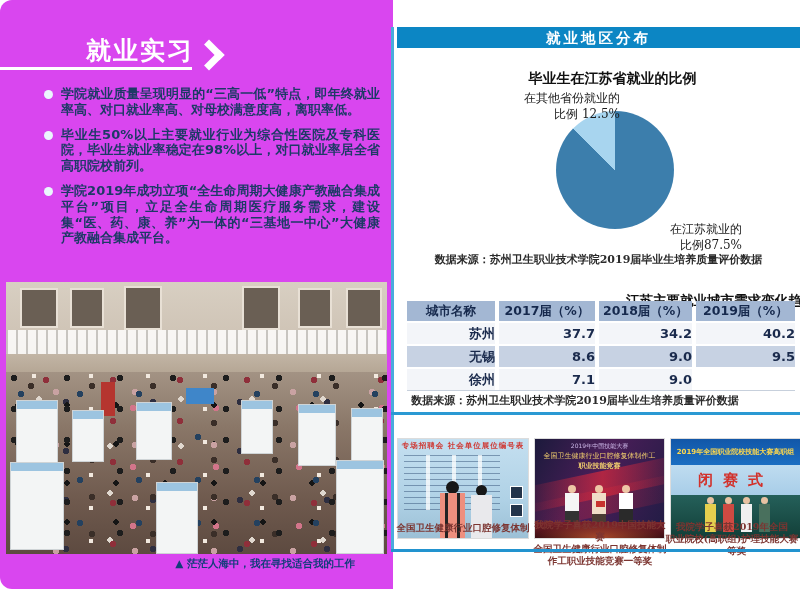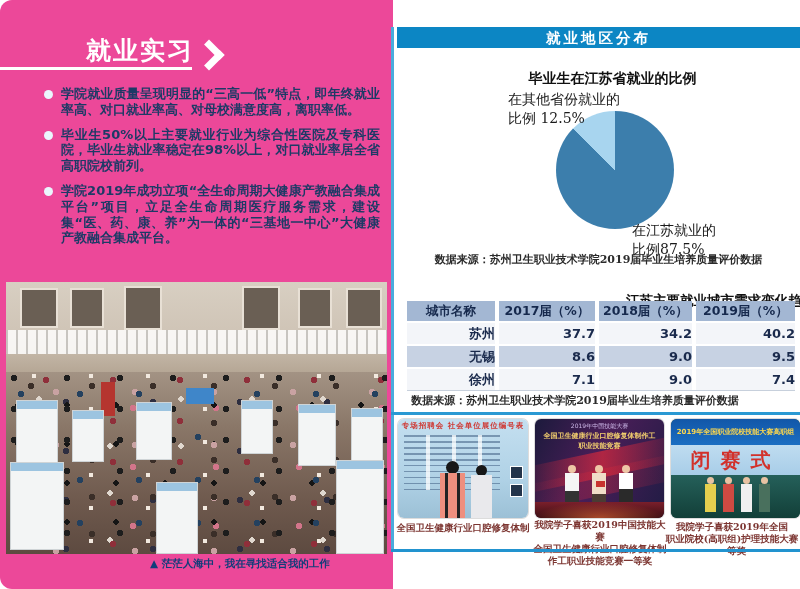--- a/index.html
+++ b/index.html
@@ -1,21 +1,21 @@
 <!DOCTYPE html>
 <html><head>
 <meta charset="utf-8">
 <style>
   html,body{margin:0;padding:0;background:#fff;}
   .stage{position:relative;width:800px;height:589px;overflow:hidden;background:#fff;
          font-family:"DejaVu Sans","Liberation Sans",sans-serif;}
 
   
   .left-panel{position:absolute;left:0;top:0;width:393px;height:589px;
-              background:#ec4899;border-radius:12px 0 0 12px;}
+              background:#d946ef;border-radius:12px 0 0 12px;}
   .lp-title{position:absolute;left:86px;top:34px;margin:0;font-size:25px;font-weight:bold;
             color:#fff;letter-spacing:2px;}
   .lp-chevron{position:absolute;left:198px;top:44px;width:15px;height:15px;
               border-top:7px solid #fff;border-right:7px solid #fff;transform:rotate(45deg);}
   .lp-underline{position:absolute;left:0;top:67px;width:192px;height:3px;background:#fff;}
   .lp-bullets{position:absolute;left:44px;top:86px;width:336px;margin:0;padding:0;list-style:none;}
   .lp-bullets li{display:flex;margin:0 0 9px 0;}
   .lp-bullets .dot{flex:0 0 9px;width:9px;height:9px;border-radius:50%;background:#eaf6fd;
                    margin:4px 8px 0 0;}
   .lp-bullets .btext{font-size:13px;font-weight:bold;color:#1d3a66;line-height:15.8px;
@@ -50,34 +50,34 @@
                     49px 39px,83px 59px,57px 33px,87px 49px,100% 100%;}
   .ph-board{position:absolute;background:linear-gradient(#9cc4e0 0 8px,#f3f5f5 8px);
             border:1px solid #cfd4d6;}
   .pb1{left:10px;top:118px;width:40px;height:62px;} .pb2{left:66px;top:128px;width:30px;height:50px;}
   .pb3{left:130px;top:120px;width:34px;height:56px;} .pb4{left:235px;top:118px;width:30px;height:52px;}
   .pb5{left:292px;top:122px;width:36px;height:60px;} .pb6{left:345px;top:126px;width:30px;height:70px;}
   .pb7{left:4px;top:180px;width:52px;height:86px;} .pb8{left:330px;top:178px;width:46px;height:92px;}
   .pb9{left:150px;top:200px;width:40px;height:70px;}
   .ph-banner-red{position:absolute;left:95px;top:100px;width:14px;height:34px;background:#b5352f;}
   .ph-banner-blue{position:absolute;left:180px;top:106px;width:28px;height:16px;background:#3f86c9;}
-  .lp-caption{position:absolute;left:150px;top:557px;width:205px;
+  .lp-caption{position:absolute;left:150px;top:557px;width:205px;text-align:right;
               font-family:"DejaVu Serif","Liberation Serif",serif;font-weight:bold;
               font-size:10.5px;color:#123d7a;}
 
   
   .rp-vline{position:absolute;left:391px;top:27px;width:3px;height:525px;background:#4aabdc;}
   .rp-header{position:absolute;left:397px;top:27px;width:403px;height:21px;background:#0c86c4;
              text-align:center;line-height:21px;}
   .rp-header span{font-size:14.5px;font-weight:bold;color:#fff;letter-spacing:3px;}
   .pie-title{position:absolute;left:407px;top:66px;width:403px;margin:4px;text-align:center;
              font-size:14px;font-weight:bold;color:#111;}
   .pie{position:absolute;left:556px;top:111px;width:118px;height:118px;border-radius:50%;}
   .pie-label{position:absolute;font-family:"DejaVu Serif","Liberation Serif",serif;
-             font-size:14px;color:#1a1a1a;text-align:left;line-height:1.35;}
+             font-size:12px;color:#1a1a1a;text-align:right;line-height:1.35;}
   .pl-other{left:508px;top:90px;width:112px;}
   .pl-js{left:632px;top:221px;width:110px;}
   .source{position:absolute;text-align:center;font-family:"DejaVu Serif","Liberation Serif",serif;
           font-weight:bold;font-size:11px;color:#2b2b2b;}
   .src1{left:397px;top:252px;width:403px;}
   .src2{left:385px;top:393px;width:380px;}
   .tbl-title{position:absolute;left:397px;top:277px;width:403px;margin:15px;text-align:right;
              font-size:13.5px;font-weight:bold;color:#111;}
   .tbl{position:absolute;left:407px;top:301px;width:388px;display:grid;
        grid-template-columns:88px 96px 93px 99px;gap:2px 4px;}
@@ -86,22 +86,22 @@
   .tbl .td{height:21px;line-height:21px;font-size:13px;font-weight:bold;color:#1a2a4c;
            text-align:right;}
   .tbl .r0,.tbl .r2{background:#f3f5f9;}
   .tbl .r1{background:#c7d2e3;}
   .tbl-underline{position:absolute;left:407px;top:390px;width:388px;height:1px;background:#c7d0dc;}
   .rp-hline{position:absolute;left:391px;width:409px;height:3px;}
   .hl-top{top:412px;background:#2a99d3;}
   .hl-bottom{top:549px;background:#2293cf;}
 
   
-  .photo{position:absolute;top:419px;height:99px;margin:0;overflow:hidden;
-         box-shadow:0 0 0 1px #dcdcdc;border-radius:6px;}
+  .photo{position:absolute;top:439px;height:99px;margin:0;overflow:hidden;
+         box-shadow:0 0 0 1px #dcdcdc;}
   .p1{left:398px;width:130px;background:linear-gradient(180deg,#c4dff0 0%,#b0d2e6 60%,#9cc0d6 100%);}
   .p2{left:535px;width:129px;background:linear-gradient(115deg,#1c1a3c 0%,#4a1e58 45%,#201c44 100%);}
   .p3{left:671px;width:129px;background:#0f4e42;}
 
   .p1-banner{position:absolute;left:2px;top:2px;right:2px;font-size:7.5px;font-weight:bold;
              color:#cf3a35;letter-spacing:1px;white-space:nowrap;overflow:hidden;text-align:center;}
   .p1-lines{position:absolute;left:6px;top:16px;width:96px;bottom:28px;
     background:repeating-linear-gradient(90deg,transparent 0 22px,rgba(255,255,255,.75) 22px 26px),
                repeating-linear-gradient(180deg,rgba(52,82,120,.5) 0 1.5px,transparent 1.5px 6px);}
   .p1-qr{position:absolute;right:6px;width:11px;height:11px;background:#23344a;outline:1px solid #fff;}
@@ -111,39 +111,39 @@
   .p1-head.h2{left:78px;top:46px;width:11px;height:11px;}
   .p1-body{position:absolute;}
   .p1-body.b1{left:42px;top:54px;width:25px;height:45px;background-color:#ee8f7e;
     background-image:linear-gradient(90deg,transparent 0 5px,#222 5px 8px,transparent 8px 17px,#222 17px 20px,transparent 20px);}
   .p1-body.b2{left:73px;top:56px;width:21px;height:43px;background:#e9e9ec;}
 
   .p2-swoosh{position:absolute;left:-12px;width:160px;height:26px;transform:rotate(-12deg);
              background:linear-gradient(100deg,transparent,rgba(210,40,60,.75),transparent);}
   .p2-swoosh.s1{top:32px;} .p2-swoosh.s2{top:50px;opacity:.5;}
   .p2-t0{position:absolute;left:0;right:0;top:3px;text-align:center;font-size:6px;color:#cdb8e8;}
-  .p2-t1{position:absolute;left:0;right:0;top:12px;text-align:center;font-size:7px;font-weight:bold;color:#f3cf6e;}
+  .p2-t1{position:absolute;left:0;right:0;top:12px;text-align:center;font-size:7px;font-weight:normal;color:#f3cf6e;}
   .p2-t2{position:absolute;left:0;right:0;top:22px;text-align:center;font-size:7px;font-weight:bold;color:#f3cf6e;}
   .p2-head{position:absolute;top:46px;width:8px;height:8px;border-radius:50%;background:#eec6a6;}
   .p2-head.f1{left:33px;} .p2-head.f2{left:60px;} .p2-head.f3{left:87px;}
   .p2-body{position:absolute;top:54px;width:14px;height:30px;}
   .p2-body.f1{left:30px;background:linear-gradient(#f5f5f5 0 60%,#333 60%);}
   .p2-body.f2{left:57px;background:linear-gradient(#f0ddc8 0 70%,#4a3b33 70%);}
   .p2-body.f3{left:84px;background:linear-gradient(#ffffff 0 55%,#2a2a2a 55%);}
   .p2-cert{position:absolute;left:61px;top:62px;width:9px;height:6px;background:#c8332f;}
   .p2-floor{position:absolute;left:0;right:0;bottom:0;height:16px;
     background:radial-gradient(ellipse at 50% 100%,rgba(255,120,60,.55),transparent 70%),
                linear-gradient(180deg,#7a1f2b,#3c0f14);}
 
   .p3-top{position:absolute;left:0;right:0;top:0;height:26px;
           background:linear-gradient(180deg,#1257a8,#1b6ec2);text-align:center;
           font-size:7px;font-weight:bold;color:#ffd94d;line-height:26px;white-space:nowrap;overflow:hidden;}
   .p3-mid{position:absolute;left:0;right:0;top:26px;height:30px;
           background:linear-gradient(180deg,#bfdcf0,#a8cde8);text-align:center;
-          font-size:20px;font-weight:bold;color:#d2312b;letter-spacing:10px;line-height:30px;}
+          font-size:15px;font-weight:bold;color:#d2312b;letter-spacing:10px;line-height:30px;}
   .p3-stage{position:absolute;left:0;right:0;top:56px;bottom:0;
           background:linear-gradient(180deg,#25605a,#123f38);}
   .p3-head{position:absolute;top:58px;width:7px;height:7px;border-radius:50%;background:#e8c2a2;}
   .p3-head.g1{left:36px;} .p3-head.g2{left:54px;} .p3-head.g3{left:72px;} .p3-head.g4{left:90px;}
   .p3-body{position:absolute;top:65px;width:11px;height:28px;}
   .p3-body.g1{left:34px;background:#e5cf4e;} .p3-body.g2{left:52px;background:#cf4a42;}
   .p3-body.g3{left:70px;background:#f0f0f0;} .p3-body.g4{left:88px;background:#49705d;}
 
   .ph-caption{position:absolute;text-align:center;font-family:"DejaVu Serif","Liberation Serif",serif;
               font-weight:bold;font-size:9.5px;color:#7c3531;line-height:1.25;}
@@ -229,21 +229,20 @@
       <div class="td r0">40.2</div>
 
       <div class="td r1">无锡</div>
       <div class="td r1">8.6</div>
       <div class="td r1">9.0</div>
       <div class="td r1">9.5</div>
 
       <div class="td r2">徐州</div>
       <div class="td r2">7.1</div>
       <div class="td r2">9.0</div>
-      <div class="td r2">7.4</div>
     </div>
     <div class="tbl-underline"></div>
     <div class="source src2">数据来源：苏州卫生职业技术学院2019届毕业生培养质量评价数据</div>
 
     <div class="rp-hline hl-top"></div>
 
     <figure class="photo p1">
       <div class="p1-banner">专场招聘会 社会单位展位编号表</div>
       <div class="p1-lines"></div>
       <div class="p1-qr q1"></div>

